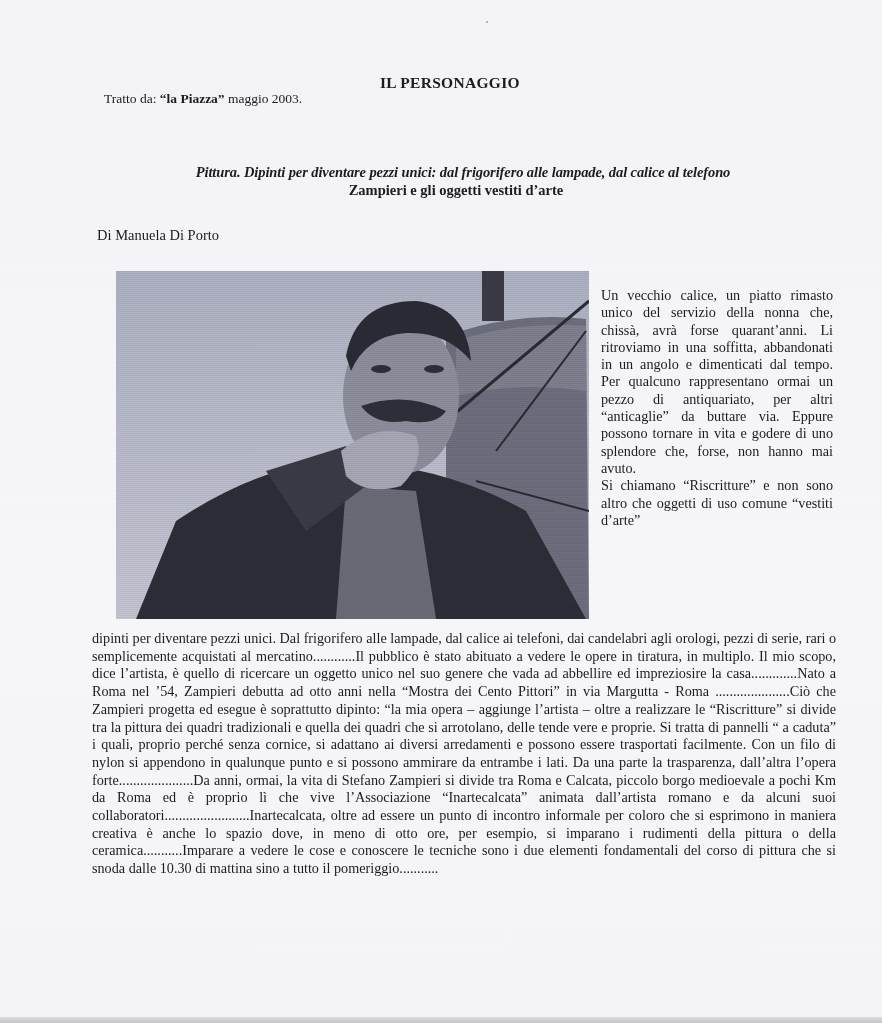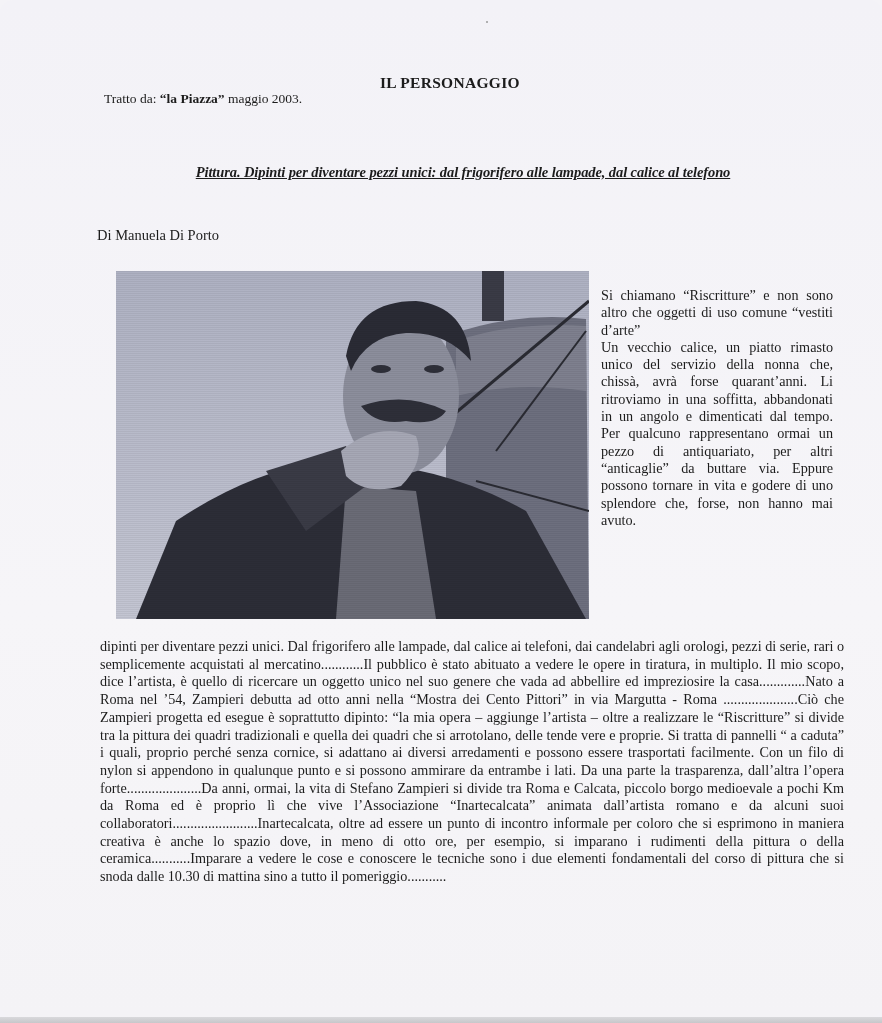--- a/index.html
+++ b/index.html
@@ -49,21 +49,20 @@
       font-size: 13.5px;
       margin: 0;
     }
     .source-line .pub { font-weight: bold; }
     .headline {
       position: absolute;
       left: 0; top: 164px;
       width: 882px;
       text-align: center;
       margin: 0;
-      text-decoration: underline;
     }
     .headline .kicker {
       display: block;
       font-size: 14.5px;
       font-style: italic;
       font-weight: bold;
       padding-left: 44px;
       letter-spacing: -0.1px;
     }
     .headline .title {
@@ -97,39 +96,40 @@
       margin: 0;
     }
     .side-col p { margin: 0; }
     .body-text {
       position: absolute;
       left: 88px; top: 626px;
       width: 744px;
       font-size: 14.2px;
       line-height: 17.7px;
       text-align: justify;
-      margin: 12px;
+      margin: 4px;
     }
   </style>
 </head>
 <body>
 
 <div class="page">
   <div class="speck"></div>
 
   <h2 class="section-title">IL PERSONAGGIO</h2>
 
   <p class="source-line">
     <span>Tratto da:</span>
     <span class="pub">“la Piazza”</span>
     <span>maggio 2003.</span>
   </p>
 
   <h1 class="headline">
     <span class="kicker">Pittura. Dipinti per diventare pezzi unici: dal frigorifero alle lampade, dal calice al telefono</span>
+    <span class="title">Zampieri e gli oggetti vestiti d’arte</span>
   </h1>
 
   <p class="byline">Di Manuela Di Porto</p>
 
   <div class="photo">
     <svg width="473" height="348" viewBox="0 0 473 348" xmlns="http://www.w3.org/2000/svg">
       <defs>
         <linearGradient id="sky" x1="0" y1="0" x2="0" y2="1">
           <stop offset="0" stop-color="#aeb1c2"></stop>
           <stop offset="1" stop-color="#c3c5d2"></stop>
@@ -156,19 +156,19 @@
       <path d="M245 135 Q290 120 330 140 Q320 155 290 150 Q260 155 245 135 Z" fill="#2e2f39"></path>
       <ellipse cx="265" cy="98" rx="10" ry="4" fill="#2e2f39"></ellipse>
       <ellipse cx="318" cy="98" rx="10" ry="4" fill="#2e2f39"></ellipse>
 
       <path d="M225 180 Q260 150 300 165 Q310 190 285 215 Q250 225 230 205 Z" fill="#a6a8b5"></path>
       <rect width="473" height="348" fill="url(#scan)"></rect>
     </svg>
   </div>
 
   <div class="side-col">
+    <p>Un vecchio calice, un piatto rimasto unico del servizio della nonna che, chissà, avrà forse quarant’anni. Li ritroviamo in una soffitta, abbandonati in un angolo e dimenticati dal tempo. Per qualcuno rappresentano ormai un pezzo di antiquariato, per altri “anticaglie” da buttare via. Eppure possono tornare in vita e godere di uno splendore che, forse, non hanno mai avuto.</p>
     <p>Si chiamano “Riscritture” e non sono altro che oggetti di uso comune “vestiti d’arte”</p>
-    <p>Un vecchio calice, un piatto rimasto unico del servizio della nonna che, chissà, avrà forse quarant’anni. Li ritroviamo in una soffitta, abbandonati in un angolo e dimenticati dal tempo. Per qualcuno rappresentano ormai un pezzo di antiquariato, per altri “anticaglie” da buttare via. Eppure possono tornare in vita e godere di uno splendore che, forse, non hanno mai avuto.</p>
   </div>
 
   <p class="body-text">dipinti per diventare pezzi unici. Dal frigorifero alle lampade, dal calice ai telefoni, dai candelabri agli orologi, pezzi di serie, rari o semplicemente acquistati al mercatino............Il pubblico è stato abituato a vedere le opere in tiratura, in multiplo. Il mio scopo, dice l’artista, è quello di ricercare un oggetto unico nel suo genere che vada ad abbellire ed impreziosire la casa.............Nato a Roma nel ’54, Zampieri debutta ad otto anni nella “Mostra dei Cento Pittori” in via Margutta - Roma .....................Ciò che Zampieri progetta ed esegue è soprattutto dipinto: “la mia opera – aggiunge l’artista – oltre a realizzare le “Riscritture” si divide tra la pittura dei quadri tradizionali e quella dei quadri che si arrotolano, delle tende vere e proprie. Si tratta di pannelli “ a caduta” i quali, proprio perché senza cornice, si adattano ai diversi arredamenti e possono essere trasportati facilmente. Con un filo di nylon si appendono in qualunque punto e si possono ammirare da entrambe i lati. Da una parte la trasparenza, dall’altra l’opera forte.....................Da anni, ormai, la vita di Stefano Zampieri si divide tra Roma e Calcata, piccolo borgo medioevale a pochi Km da Roma ed è proprio lì che vive l’Associazione “Inartecalcata” animata dall’artista romano e da alcuni suoi collaboratori........................Inartecalcata, oltre ad essere un punto di incontro informale per coloro che si esprimono in maniera creativa è anche lo spazio dove, in meno di otto ore, per esempio, si imparano i rudimenti della pittura o della ceramica...........Imparare a vedere le cose e conoscere le tecniche sono i due elementi fondamentali del corso di pittura che si snoda dalle 10.30 di mattina sino a tutto il pomeriggio...........</p>
 </div>
 <div class="page-bottom-edge"></div>
 
 </body></html>

